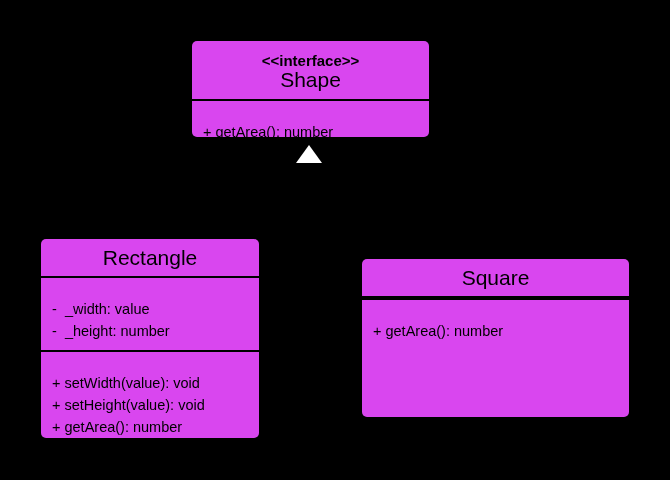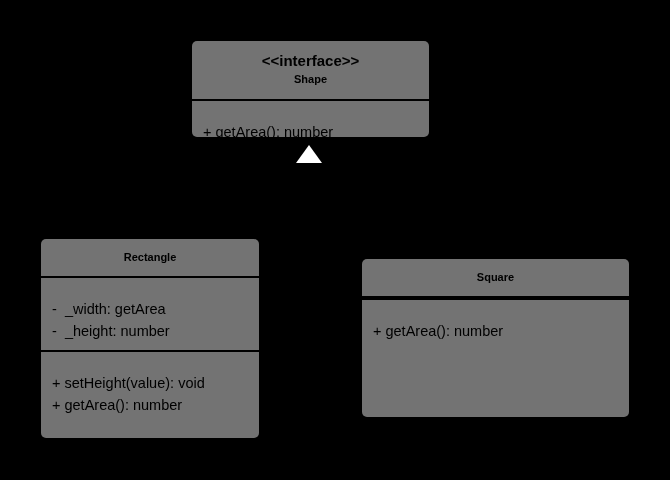--- a/index.html
+++ b/index.html
@@ -21,21 +21,21 @@
     left: 0;
     top: 0;
     width: 670px;
     height: 480px;
     background: #000000;
   }
 
   
   .uml-class {
     position: absolute;
-    background: #737373;
+    background: #d946ef;
     color: #000000;
     border-radius: 5px;
     box-sizing: border-box;
     overflow: hidden;
   }
 
   .uml-header {
     text-align: center;
     font-weight: bold;
     font-size: 15px;
@@ -47,22 +47,22 @@
     justify-content: center;
   }
 
   .uml-stereotype {
     font-weight: bold;
     font-size: 15px;
     line-height: 19px;
   }
 
   .uml-name {
-    font-weight: bold;
-    font-size: 11px;
+    font-weight: normal;
+    font-size: 21px;
     line-height: 19px;
   }
 
   .uml-divider {
     height: 2px;
     background: #000000;
     width: 100%;
   }
 
   .uml-compartment {
@@ -133,25 +133,26 @@
       <polygon points="13,0 26,18 0,18" fill="#ffffff"></polygon>
     </svg>
   </div>
 
   <div class="uml-class" id="class-rectangle">
     <div class="uml-header">
       <div class="uml-name">Rectangle</div>
     </div>
     <div class="uml-divider"></div>
     <div class="uml-compartment">
-      <div class="uml-member">-  _width: getArea</div>
+      <div class="uml-member">-  _width: value</div>
       <div class="uml-member">-  _height: number</div>
     </div>
     <div class="uml-divider"></div>
     <div class="uml-compartment">
+      <div class="uml-member">+ setWidth(value): void</div>
       <div class="uml-member">+ setHeight(value): void</div>
       <div class="uml-member">+ getArea(): number</div>
     </div>
   </div>
 
   <div class="uml-class" id="class-square">
     <div class="uml-header">
       <div class="uml-name">Square</div>
     </div>
     <div class="uml-divider"></div>

